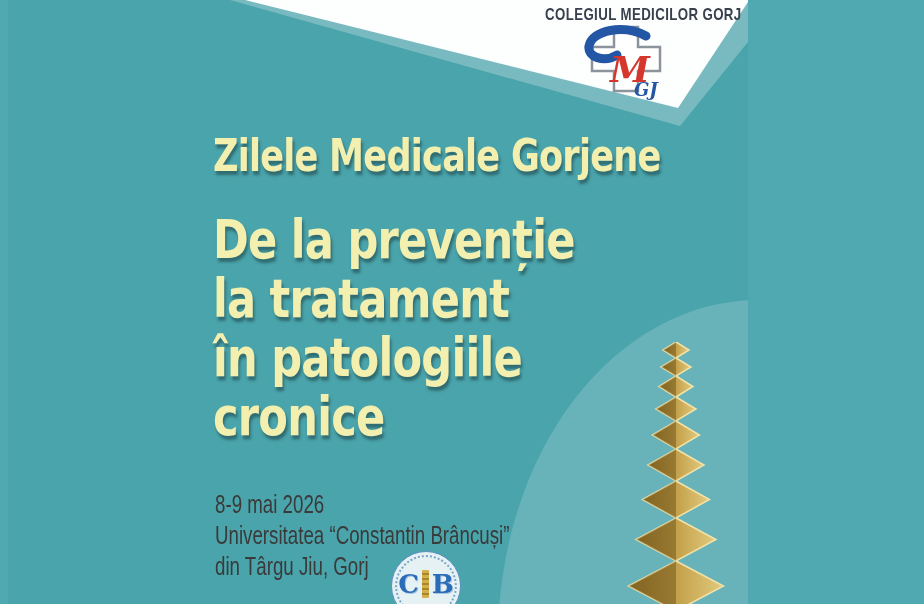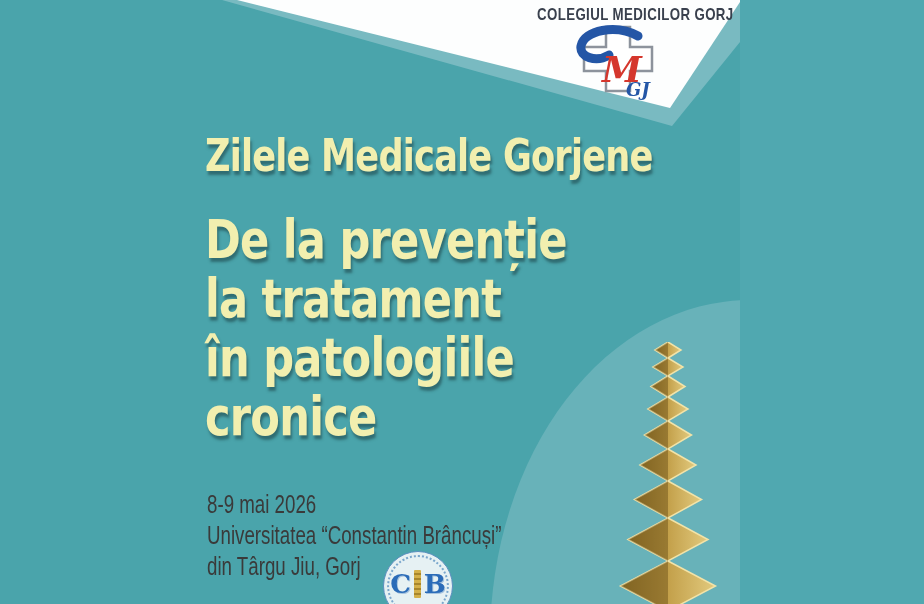--- a/index.html
+++ b/index.html
@@ -9,21 +9,21 @@
   .canvas {
     position: relative;
     width: 924px; height: 604px;
     background: #50A8B0;
     overflow: hidden;
   }
 
   
   .poster {
     position: absolute;
-    left: 0; top: 0;
+    left: 8px; top: 0;
     width: 740px; height: 604px;
     background: #4AA4AB;
     overflow: hidden;
   }
 
   
   .light-ellipse {
     position: absolute;
     left: 490px; top: 300px;
     width: 520px; height: 680px;

